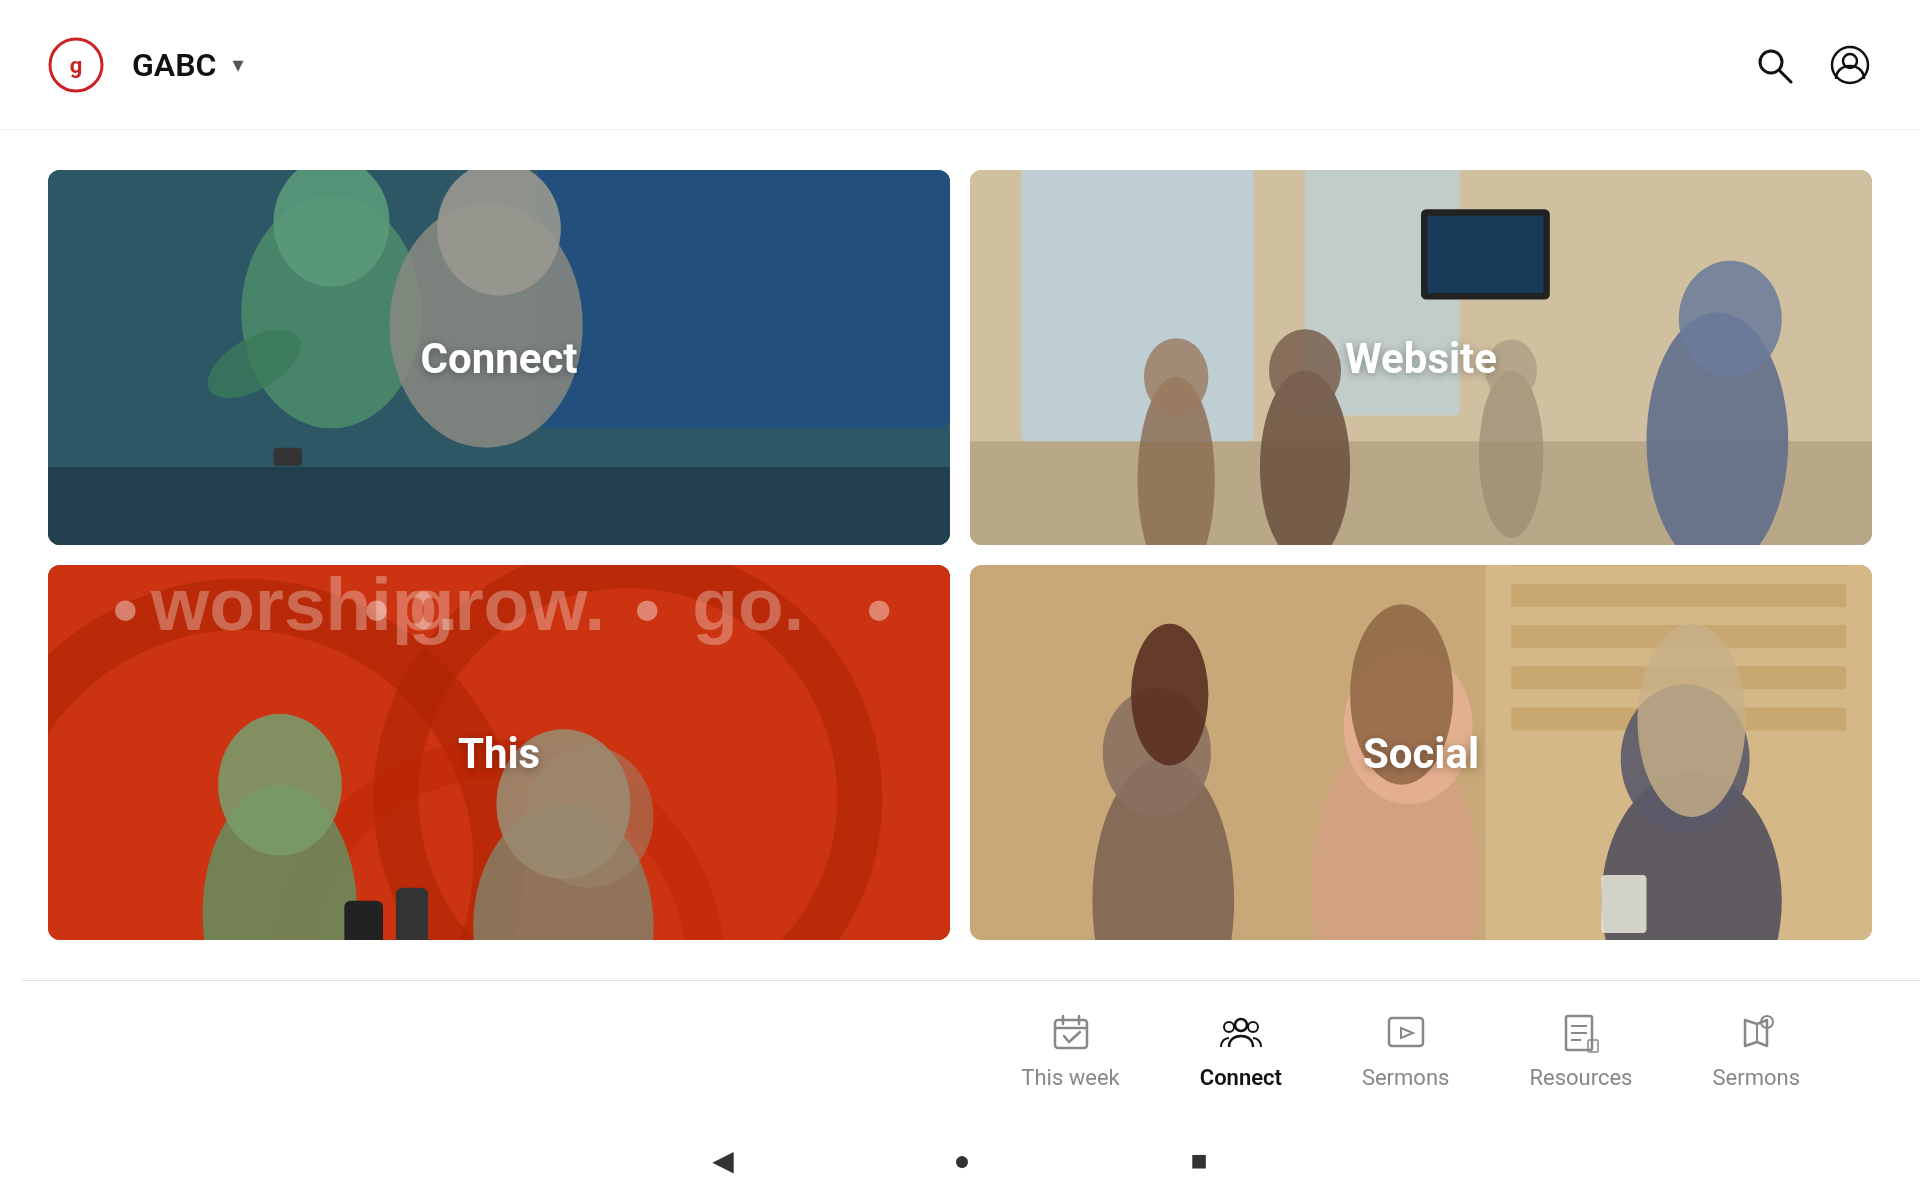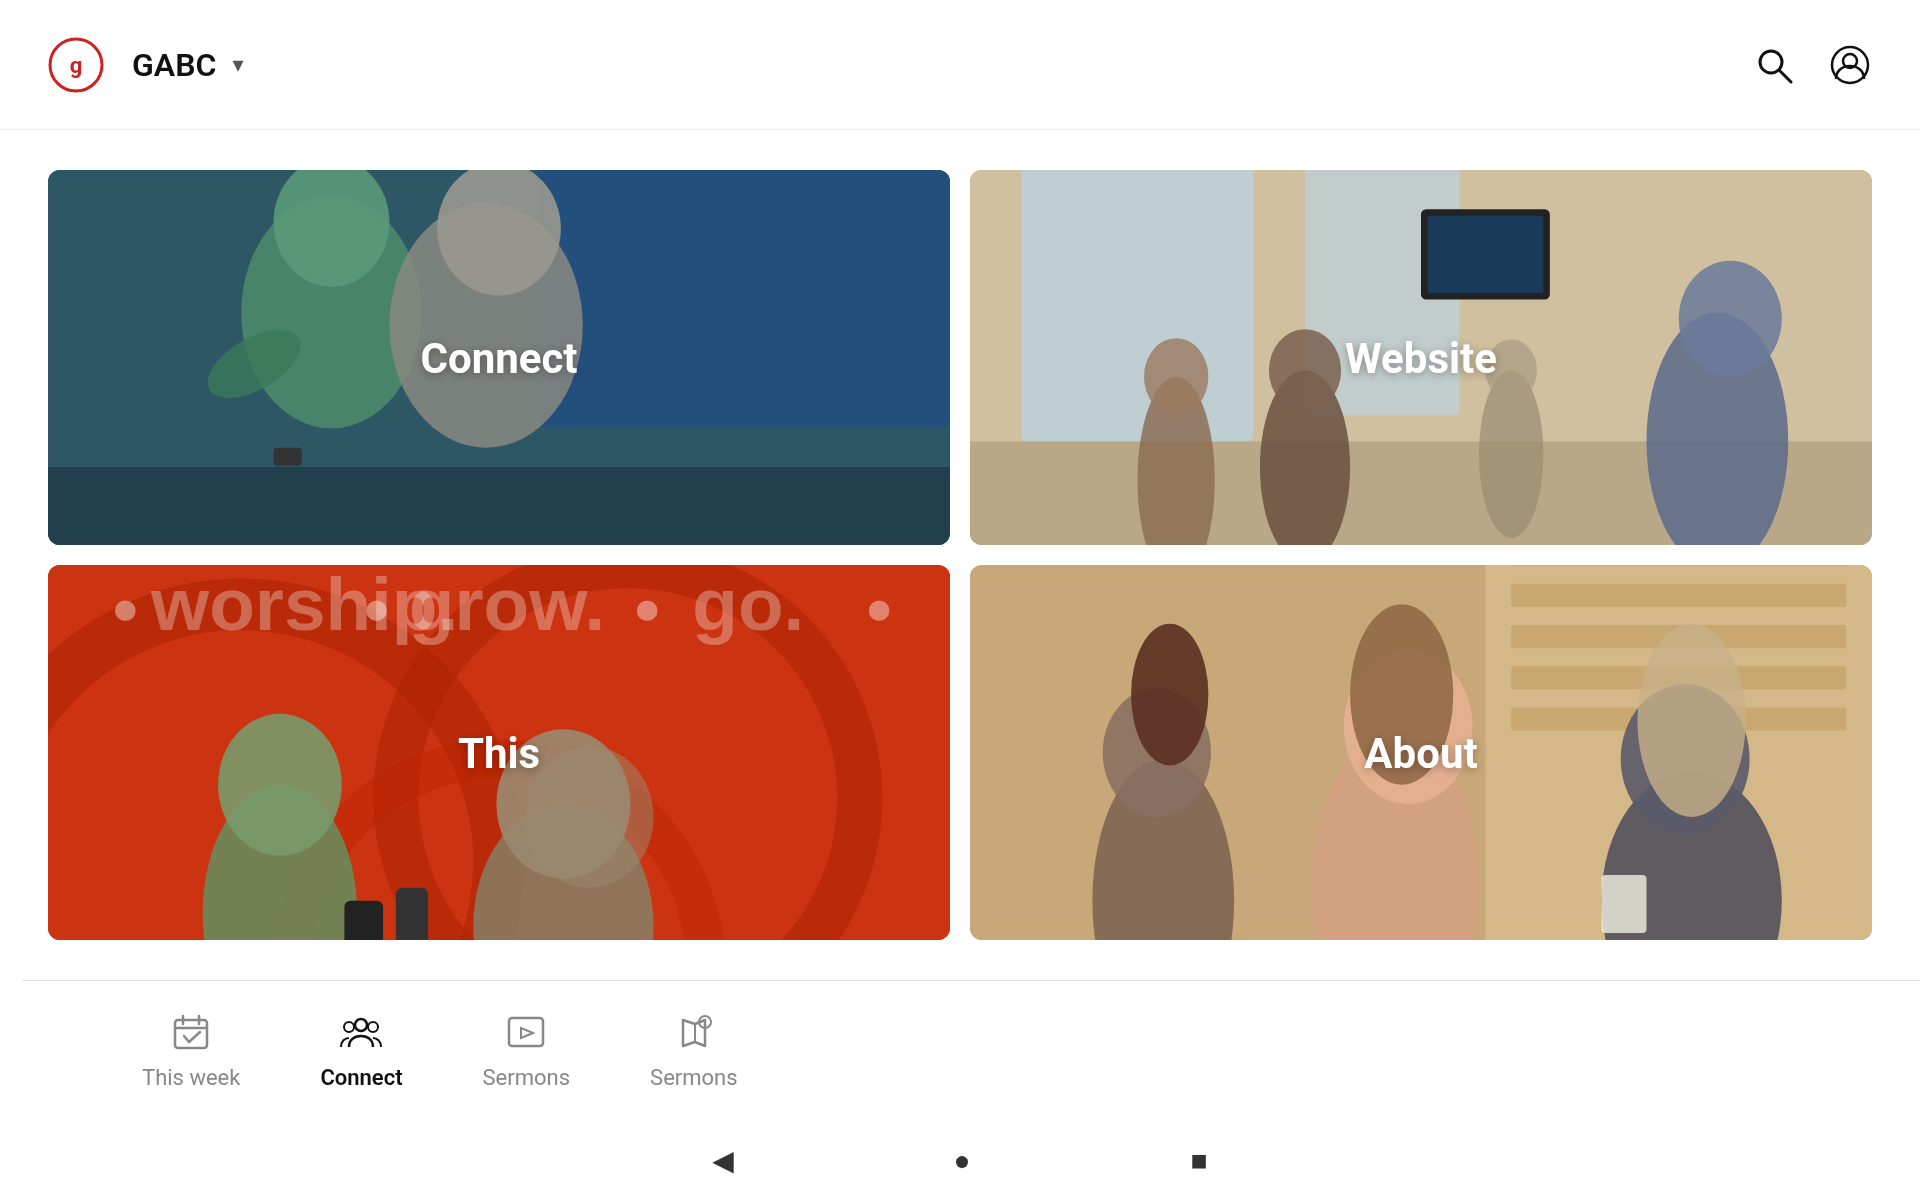--- a/index.html
+++ b/index.html
@@ -112,21 +112,21 @@
     .bottom-nav {
       position: fixed;
       bottom: 80px;
       left: 0;
       right: 0;
       height: 140px;
       background: #fff;
       border-top: 1px solid #e0e0e0;
       display: flex;
       align-items: center;
-      justify-content: flex-start;
+      justify-content: flex-end;
       padding: 0 80px;
       margin-left: 22px;
     }
 
     .nav-item {
       display: flex;
       flex-direction: column;
       align-items: center;
       gap: 10px;
       cursor: pointer;
@@ -338,21 +338,21 @@
 
       <ellipse cx="560" cy="330" rx="70" ry="100" fill="#4a4a5a" opacity="0.85"></ellipse>
       <ellipse cx="555" cy="220" rx="50" ry="58" fill="#5a5a6a" opacity="0.9"></ellipse>
 
       <ellipse cx="560" cy="190" rx="42" ry="75" fill="#c8b088" opacity="0.8"></ellipse>
 
       <rect x="490" y="310" width="35" height="45" fill="#f0f0e0" rx="3" opacity="0.8"></rect>
 
       <rect x="0" y="380" width="700" height="50" fill="#b09070" opacity="0.6"></rect>
     </svg>
-    <span class="card-label">About</span>
+    <span class="card-label">Social</span>
   </div>
 
 </div>
 
 <div class="bottom-nav">
 
   <div class="nav-item">
     <div class="nav-icon">
       <svg width="42" height="42" viewBox="0 0 42 42" fill="none">
         <rect x="5" y="8" width="32" height="28" rx="3" stroke="#888" stroke-width="2.5" fill="none"></rect>
@@ -387,20 +387,32 @@
     <div class="nav-icon">
       <svg width="42" height="42" viewBox="0 0 42 42" fill="none">
         <rect x="4" y="6" width="34" height="28" rx="3" stroke="#888" stroke-width="2.5" fill="none"></rect>
 
         <polygon points="16,16 28,21 16,26" stroke="#888" stroke-width="2" fill="none"></polygon>
       </svg>
     </div>
     <span class="nav-label">Sermons</span>
   </div>
 
+  <div class="nav-item">
+    <div class="nav-icon">
+      <svg width="42" height="42" viewBox="0 0 42 42" fill="none">
+        <rect x="6" y="4" width="26" height="34" rx="2" stroke="#888" stroke-width="2.5" fill="none"></rect>
+        <line x1="11" y1="14" x2="27" y2="14" stroke="#888" stroke-width="2"></line>
+        <line x1="11" y1="21" x2="27" y2="21" stroke="#888" stroke-width="2"></line>
+        <line x1="11" y1="28" x2="21" y2="28" stroke="#888" stroke-width="2"></line>
+        <rect x="28" y="28" width="10" height="12" rx="1" stroke="#888" stroke-width="1.5" fill="none"></rect>
+      </svg>
+    </div>
+    <span class="nav-label">Resources</span>
+  </div>
 
   <div class="nav-item">
     <div class="nav-icon">
       <svg width="42" height="42" viewBox="0 0 42 42" fill="none">
 
         <path d="M10 8 L10 34 L22 30 L32 34 L32 8 L22 12 Z" stroke="#888" stroke-width="2.5" fill="none" stroke-linejoin="round"></path>
         <line x1="22" y1="12" x2="22" y2="30" stroke="#888" stroke-width="2"></line>
 
         <circle cx="32" cy="10" r="6" stroke="#888" stroke-width="2" fill="none"></circle>
         <line x1="32" y1="16" x2="32" y2="22" stroke="#888" stroke-width="2" stroke-linecap="round"></line>

